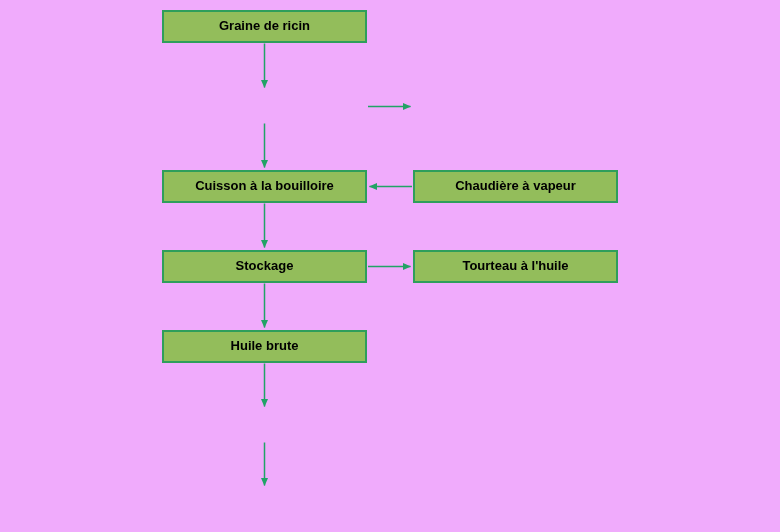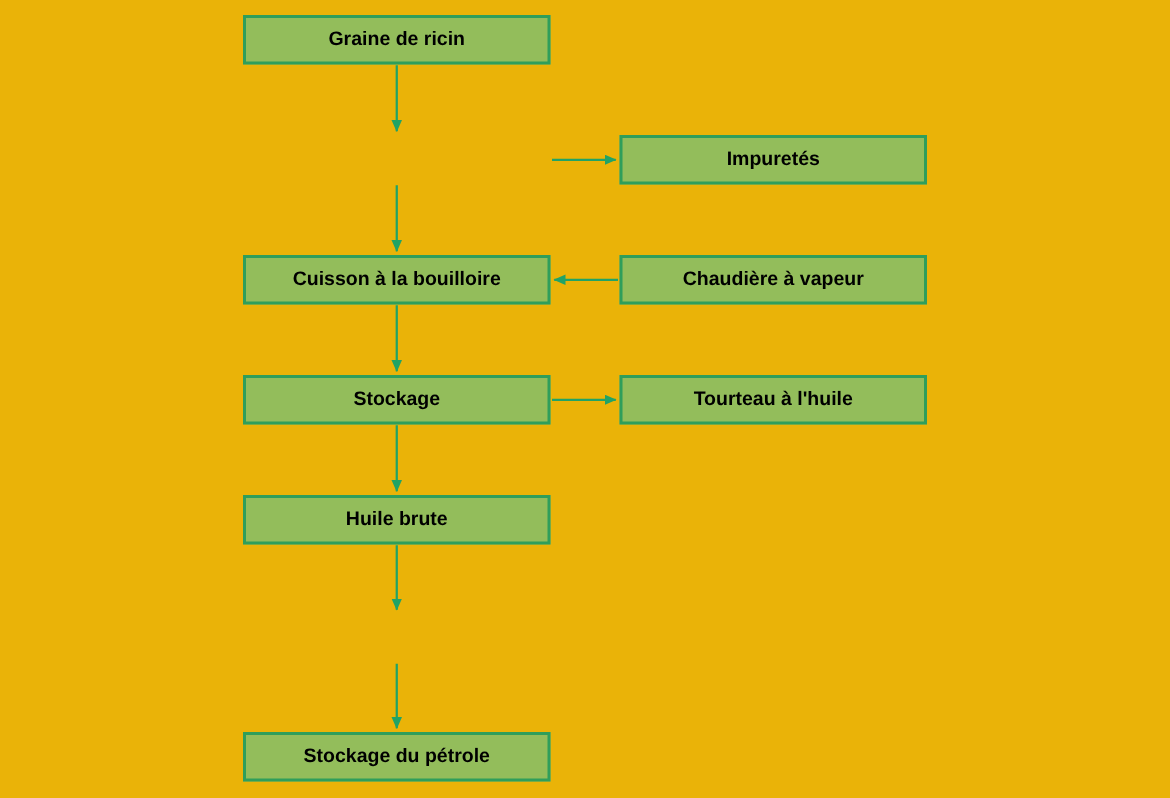--- a/index.html
+++ b/index.html
@@ -4,21 +4,21 @@
 <style>
   html, body {
     margin: 0;
     padding: 0;
     background: #ffffff;
   }
   .canvas {
     position: relative;
     width: 780px;
     height: 532px;
-    background: #eab308;
+    background: #f0abfc;
     font-family: "Liberation Sans", sans-serif;
     overflow: hidden;
   }
   .arrows {
     position: absolute;
     left: 0;
     top: 0;
     pointer-events: none;
   }
   .node {
@@ -61,19 +61,17 @@
 
     <line x1="368" y1="106.5" x2="410.5" y2="106.5" stroke="#21a366" stroke-width="1.5" marker-end="url(#ah)"></line>
     <line x1="412" y1="186.5" x2="369.5" y2="186.5" stroke="#21a366" stroke-width="1.5" marker-end="url(#ah)"></line>
     <line x1="368" y1="266.5" x2="410.5" y2="266.5" stroke="#21a366" stroke-width="1.5" marker-end="url(#ah)"></line>
   </svg>
 
   <div class="node main-col" style="top:10px">Graine de ricin</div>
   <div class="node main-col" style="top:170px">Cuisson à la bouilloire</div>
   <div class="node main-col" style="top:250px">Stockage</div>
   <div class="node main-col" style="top:330px">Huile brute</div>
-  <div class="node main-col" style="top:488px">Stockage du pétrole</div>
 
-  <div class="node side-col" style="top:90px">Impuretés</div>
   <div class="node side-col" style="top:170px">Chaudière à vapeur</div>
   <div class="node side-col" style="top:250px">Tourteau à l'huile</div>
 
 </div>
 
 </body></html>

